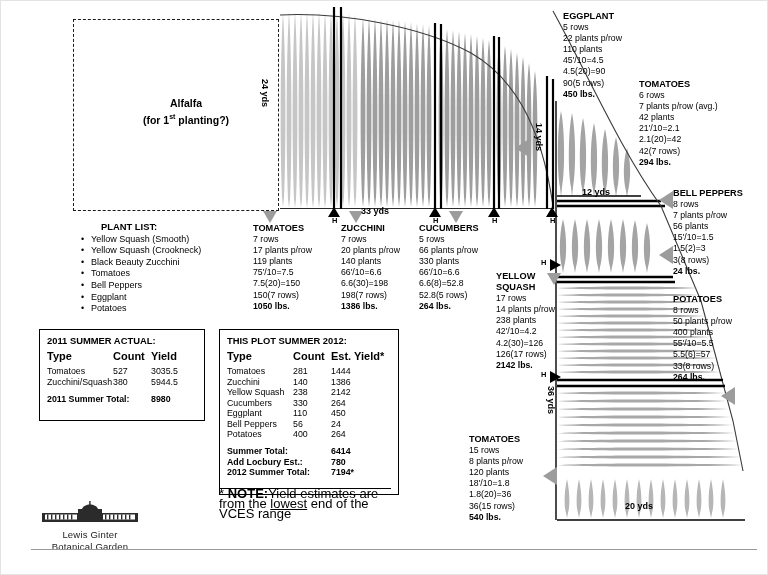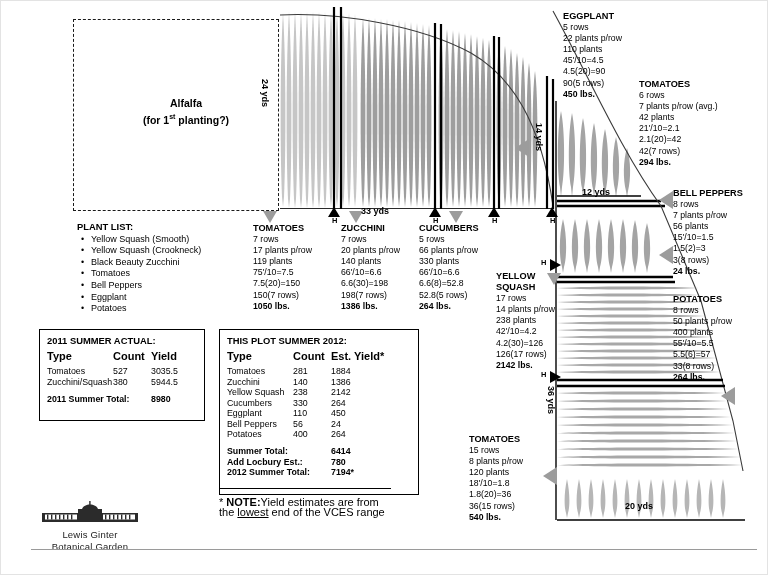--- a/index.html
+++ b/index.html
@@ -67,21 +67,21 @@
   
   #plot-svg { left: 0; top: 0; }
 
   
   .crop-block { font-size: 8.7px; line-height: 11.1px; white-space: nowrap; }
   .crop-block .crop-title { font-weight: bold; font-size: 9.2px; letter-spacing: 0px; }
   .crop-block .crop-total { font-weight: bold; }
 
   
   #plant-list { left: 76px; top: 220px; font-size: 9px; line-height: 11.6px; }
-  #plant-list .pl-head { font-weight: bold; font-size: 9.4px; margin-bottom: 1px; }
+  #plant-list .pl-head { font-weight: bold; font-size: 9.4px; margin-bottom: 1px; margin-left: 24px; }
   #plant-list ul { margin: 0; padding-left: 14px; list-style: none; }
   #plant-list li { position: relative; }
   #plant-list li:before {
     content: "\2022";
     position: absolute;
     left: -10px;
     top: 0;
   }
 
   
@@ -97,27 +97,27 @@
     font-weight: bold; text-align: left; padding: 0 0 4px 0; font-size: 11px;
   }
   table.data td { padding: 0 0 0.5px 0; }
   table.data td.num, table.data th.num { text-align: left; }
   .col-type { min-width: 66px; }
   .col-count { min-width: 38px; }
   .gap-row td { height: 6px; }
   .tot-row td { font-weight: bold; padding-top: 2px; }
 
   #table-2011 { left: 38px; top: 328px; width: 166px; }
-  #table-2012 { left: 218px; top: 328px; width: 200px; }
+  #table-2012 { left: 218px; top: 328px; width: 180px; }
 
   #note-box {
     left: 218px; top: 487px; width: 172px;
-    font-size: 11px; line-height: 10px;
+    font-size: 13px; line-height: 10px;
     border-top: 1px solid #000;
-    padding-top: 8px;
+    padding-top: 0;
     box-sizing: border-box;
   }
   #note-box b { font-weight: bold; }
   #note-box u { text-decoration: underline; }
 
   
   #logo-wrap { left: 30px; top: 500px; width: 118px; text-align: center; }
   #logo-name {
     font-size: 9.5px; line-height: 11.5px; color: #222;
     letter-spacing: 0.2px; margin-top: 2px;
@@ -497,21 +497,21 @@
     <table class="data">
       <tbody>
           <tr>
         <th class="col-type">Type</th>
         <th class="col-count num">Count</th>
         <th class="num">Est. Yield*</th>
       </tr>
       <tr>
         <td>Tomatoes</td>
         <td class="num">281</td>
-        <td class="num">1884</td>
+        <td class="num">1444</td>
       </tr>
       <tr>
         <td>Zucchini</td>
         <td class="num">140</td>
         <td class="num">1386</td>
       </tr>
       <tr>
         <td>Yellow Squash</td>
         <td class="num">238</td>
         <td class="num">2142</td>

